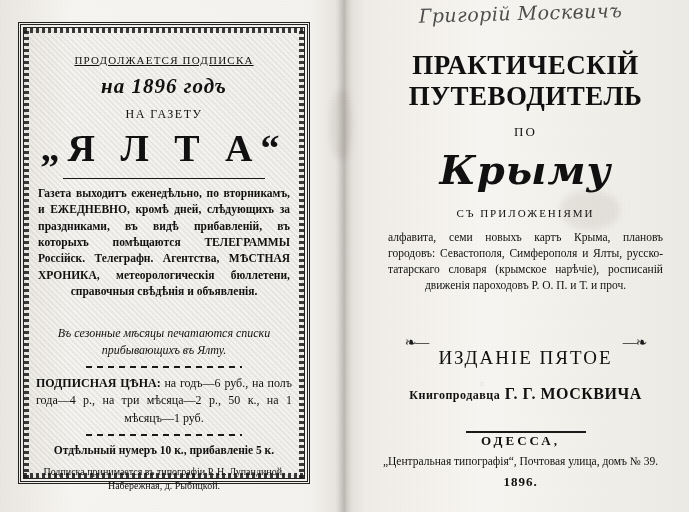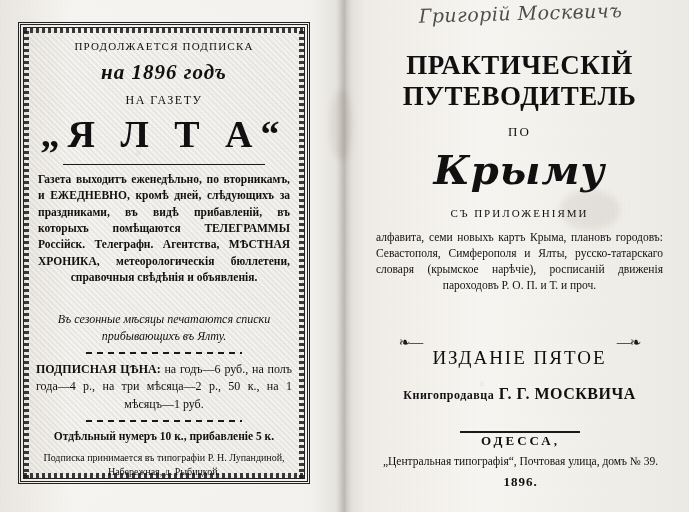--- a/index.html
+++ b/index.html
@@ -83,22 +83,23 @@
     background-image: repeating-linear-gradient(0deg, #1a1a1a 0 3px, rgba(255,255,255,0) 3px 6px); }
 
   .ad-body {
     position: absolute;
     left: 10px; right: 10px; top: 10px; bottom: 10px;
     text-align: center;
   }
   .l-sub {
     font-size: 11px;
     letter-spacing: 1.2px;
-    margin-top: 2px;
-    font-family: "Liberation Serif", serif;
+    margin-top: 16px;
+    font-family: "Liberation Serif", serif;
+    text-decoration: underline;
   }
   .l-year {
     font-size: 21px;
     font-weight: bold;
     font-style: italic;
     letter-spacing: 1px;
     margin-top: 8px;
     font-family: "Liberation Serif", serif;
   }
   .l-onthe {
@@ -176,21 +177,21 @@
     font-family: "DejaVu Serif", serif;
     font-style: italic;
     font-size: 19px;
     color: #2a2a2a;
     letter-spacing: 0.5px;
     transform: rotate(-1.6deg);
     opacity: .82;
   }
   .r-main {
     position: absolute;
-    left: 8px; right: 10px;
+    left: 20px; right: 10px;
     top: 50px;
   }
   .r-title1 {
     font-size: 27px;
     font-weight: bold;
     letter-spacing: 0.5px;
     font-family: "Liberation Serif", serif;
   }
   .r-po {
     font-size: 13px;

